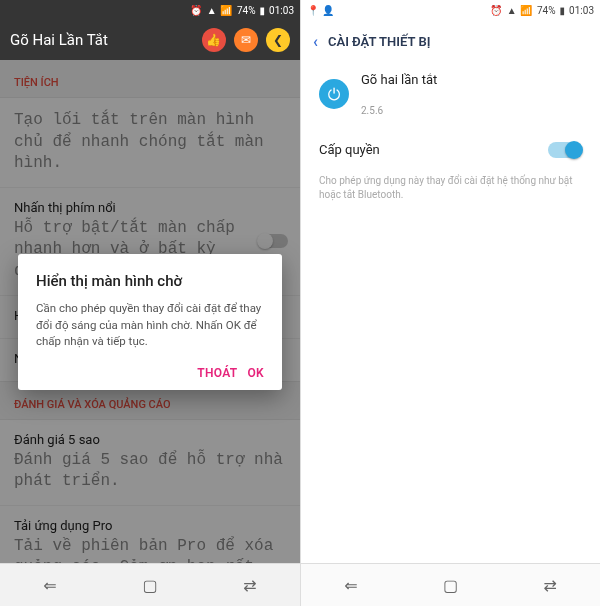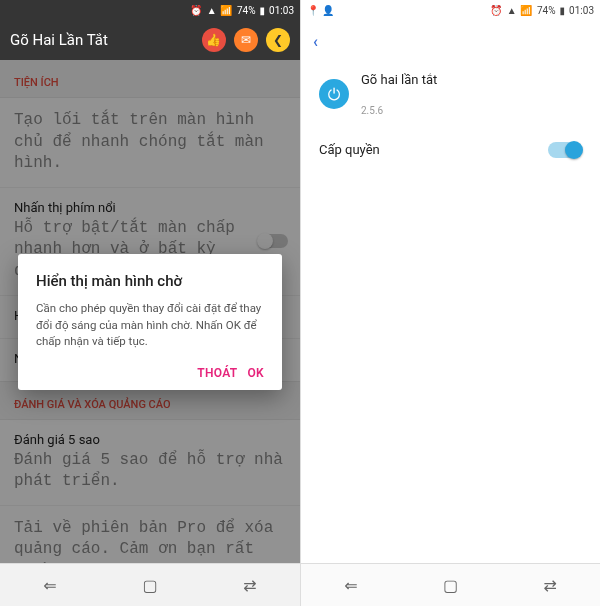--- a/index.html
+++ b/index.html
@@ -127,20 +127,21 @@
         </div>
       </div>
 
       <div class="sec-title">ĐÁNH GIÁ VÀ XÓA QUẢNG CÁO</div>
       <div class="card">
         <div class="item">
           <div class="t">Đánh giá 5 sao</div>
           <div class="s">Đánh giá 5 sao để hỗ trợ nhà phát triển.</div>
         </div>
         <div class="item">
+          <div class="t">Tải ứng dụng Pro</div>
           <div class="s">Tải về phiên bản Pro để xóa quảng cáo. Cảm ơn bạn rất nhiều!</div>
         </div>
       </div>
     </div>
 
     <div class="scrim" style="top:60px;bottom:43px;left:0;right:0;position:absolute"></div>
 
     <div class="dialog">
       <h3>Hiển thị màn hình chờ</h3>
       <p>Cần cho phép quyền thay đổi cài đặt để thay đổi độ sáng của màn hình chờ. Nhấn OK để chấp nhận và tiếp tục.</p>
@@ -168,34 +169,36 @@
         <span>▲</span>
         <span>📶</span>
         <span>74%</span>
         <span>▮</span>
         <span>01:03</span>
       </span>
     </div>
 
     <div class="hdr2">
       <span class="back">‹</span>
+      <span>CÀI ĐẶT THIẾT BỊ</span>
     </div>
 
     <div class="appinfo">
       <div class="appicon">⏻</div>
       <div>
         <div class="appname">Gõ hai lần tắt</div>
         <div class="appver">2.5.6</div>
       </div>
     </div>
 
     <div class="permrow">
       <span>Cấp quyền</span>
       <span class="tog"></span>
     </div>
+    <div class="permdesc">Cho phép ứng dụng này thay đổi cài đặt hệ thống như bật hoặc tắt Bluetooth.</div>
 
     <div class="nav">
       <div>⇐</div>
       <div>▢</div>
       <div>⇄</div>
     </div>
   </div>
 </div>
 
 </body></html>

